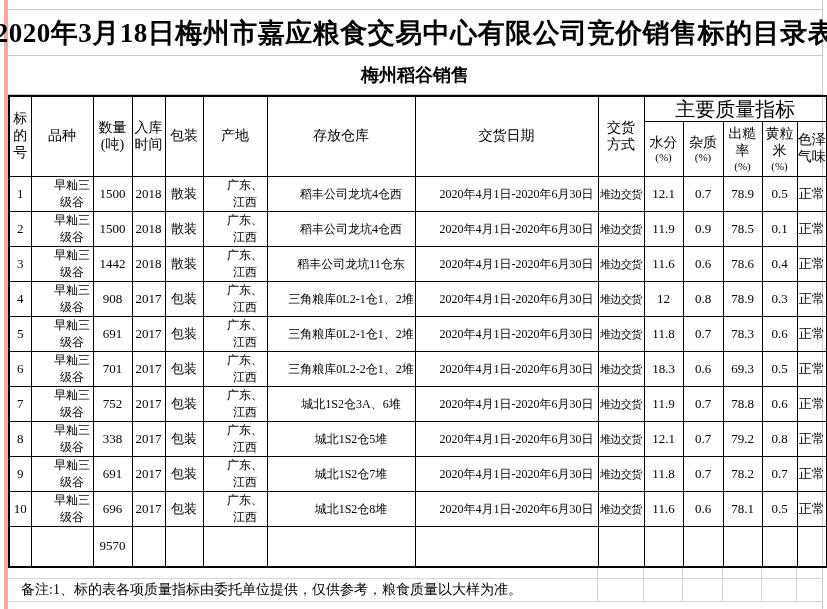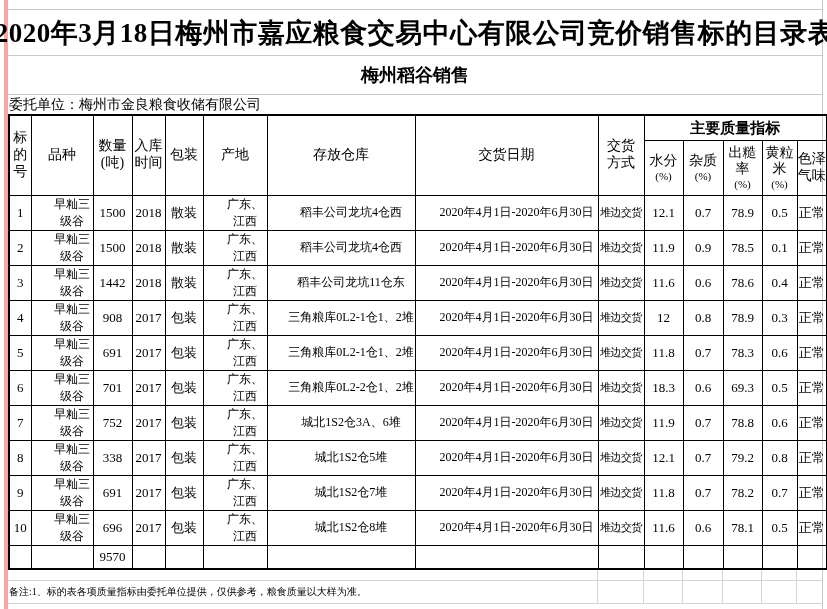--- a/index.html
+++ b/index.html
@@ -17,47 +17,46 @@
   .entrust { height:19px; display:flex; align-items:center;
              font-size:14px; padding-left:1px; white-space:nowrap; }
   table { width:100%; border-collapse:collapse; table-layout:fixed;
           border:2px solid #000; }
   th, td { border:1px solid #000; text-align:center; vertical-align:middle;
            font-weight:normal; overflow:hidden; padding:0; }
   thead tr.group-row { height:25px; }
   thead tr.sub-row { height:55px; }
   th { font-size:14px; line-height:1.2; }
   th .pre { white-space:pre-line; word-break:break-all; }
-  th.group { font-size:15px;font-weight:bold; }
+  th.group { font-size:20px; }
   th .unit { font-size:11px; line-height:1.1; }
   tbody tr { height:34px; }
-  tfoot tr { height:24px; }
+  tfoot tr { height:40px; }
   td { font-size:13px; }
   td.sm { font-size:12px;padding-left:20px; }
   td.xs { font-size:11px; letter-spacing:-0.5px; }
   .bottom-area { position:relative; height:35px; }
   .note-line { position:absolute; left:0; right:0; top:10px; height:0;
                border-top:1px solid #d4d4d4; }
   .bottom-line { position:absolute; left:0; right:0; top:33px; height:0;
                  border-top:1px solid #d4d4d4; }
   .vline { position:absolute; top:0; bottom:2px; width:1px; background:#d4d4d4; }
-  .note { position:absolute; left:1px; top:11px; height:22px; display:flex;
-          align-items:center; font-size:10px; white-space:nowrap; background:transparent; }
+  .note { position:absolute; left:13px; top:11px; height:22px; display:flex;
+          align-items:center; font-size:14px; white-space:nowrap; background:transparent; }
 </style>
 </head>
 <body>
 
 <div class="sheet">
   <div class="topstrip"></div>
 
   <div class="title-cell">2020年3月18日梅州市嘉应粮食交易中心有限公司竞价销售标的目录表</div>
 
   <div class="subtitle-cell">梅州稻谷销售</div>
 
-  <div class="entrust">委托单位：梅州市金良粮食收储有限公司</div>
 
   <table>
     <colgroup>
       <col style="width:22px">
         <col style="width:62px">
         <col style="width:39px">
       <col style="width:33px">
         <col style="width:38px">
         <col style="width:64px">
       <col style="width:148px">

